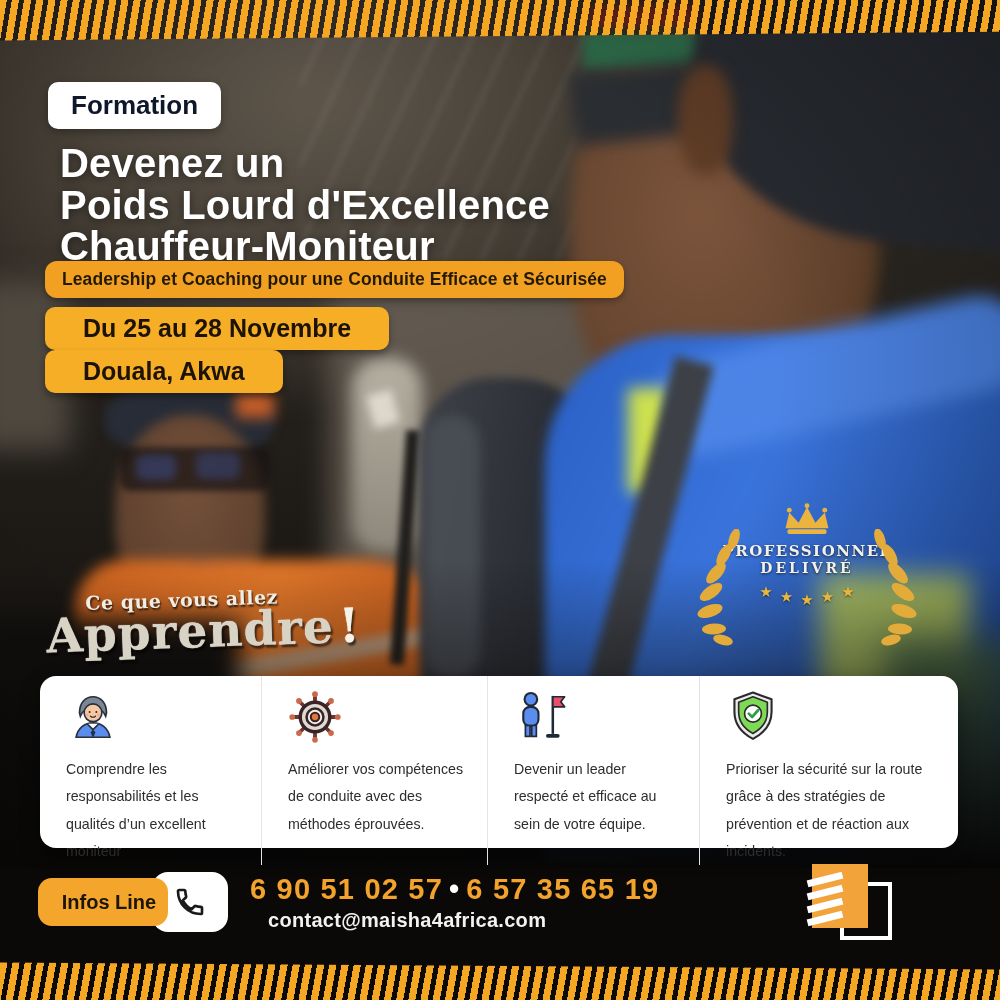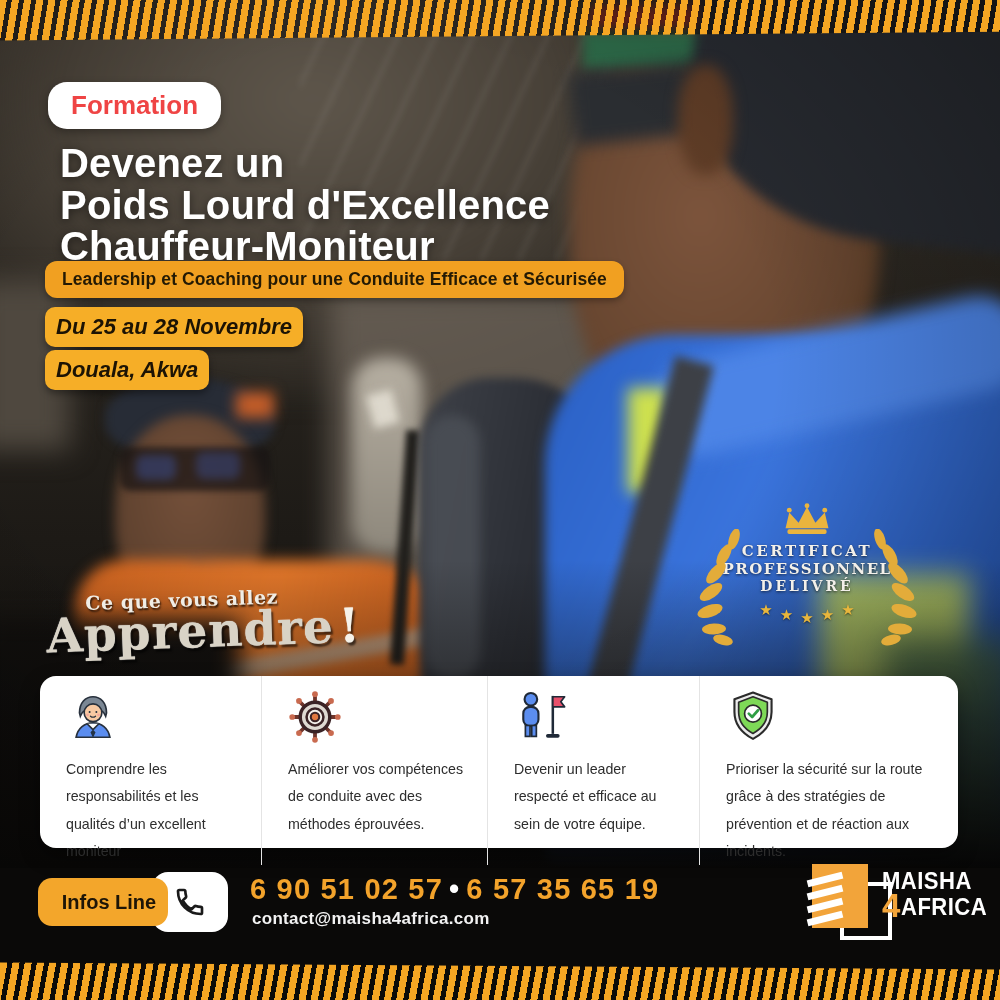--- a/index.html
+++ b/index.html
@@ -57,29 +57,29 @@
       background:radial-gradient(ellipse at 38% 42%,rgba(0,0,0,0) 45%,rgba(0,0,0,.38) 100%);}
 
   
   .hazard{position:absolute;left:-12px;width:1030px;z-index:8;
       background:repeating-linear-gradient(100deg,#f5a623 0 7px,rgba(14,11,7,.55) 7px 12px);}
   .hazard-top{top:-6px;height:42px;transform:rotate(-.5deg);}
   .hazard-bottom{bottom:-6px;height:40px;transform:rotate(.4deg);}
 
   
   .ct{position:absolute;z-index:5;}
-  .formation-badge{left:48px;top:82px;background:#fff;color:#ef4444;font-size:26px;font-weight:700;
-      padding:8px 23px;border-radius:19px;box-shadow:0 3px 8px rgba(0,0,0,.3);}
+  .formation-badge{left:48px;top:82px;background:#fff;color:#0f172a;font-size:26px;font-weight:700;
+      padding:8px 23px;border-radius:10px;box-shadow:0 3px 8px rgba(0,0,0,.3);}
   .headline{left:45px;top:128px;color:#fff;font-size:40px;font-weight:700;line-height:1.04;
       letter-spacing:.2px;text-shadow:0 2px 8px rgba(0,0,0,.45);}
   .headline span{display:block;}
   .subtitle-badge{left:45px;top:261px;background:#f1a021;color:#241a04;font-size:17.5px;font-weight:700;
       padding:8px 17px;border-radius:12px;letter-spacing:.1px;box-shadow:0 3px 6px rgba(0,0,0,.3);}
-  .date-badge,.loc-badge{left:45px;background:#f6ae27;color:#1c1304;font-size:22px;font-weight:700;
-      padding:7px 11px;border-radius:10px;box-shadow:0 4px 7px rgba(0,0,0,.35);font-style:italic;}
+  .date-badge,.loc-badge{left:45px;background:#f6ae27;color:#1c1304;font-size:25px;font-weight:700;
+      padding:7px 38px;border-radius:10px;box-shadow:0 4px 7px rgba(0,0,0,.35);}
   .date-badge{top:307px;}
   .loc-badge{top:350px;}
 
   
   .certificate{left:692px;top:503px;width:230px;height:152px;text-align:center;
       font-family:"DejaVu Serif","Liberation Serif",serif;color:#f3f0ea;}
   .cert-crown{margin-bottom:2px;}
   .cert-line{font-weight:700;text-shadow:0 1px 3px rgba(0,0,0,.65);}
   .cert-l1{font-size:15px;letter-spacing:2.5px;}
   .cert-l2{font-size:15px;letter-spacing:1.5px;}
@@ -111,21 +111,21 @@
   .card-icon{height:56px;}
   .card-text{margin:10px 0 0;font-size:14.2px;line-height:1.92;color:#2d2d2d;}
 
   
   .infos-white{left:152px;top:872px;width:76px;height:60px;background:#fff;border-radius:16px;
       display:flex;align-items:center;justify-content:center;z-index:5;}
   .infos-yellow{left:38px;top:878px;width:130px;height:48px;background:#f3a62b;border-radius:14px;
       display:flex;align-items:center;justify-content:center;font-size:20px;font-weight:700;color:#1d1507;z-index:6;padding-left:12px;}
   .phone-line{left:250px;top:873px;font-size:29px;font-weight:700;color:#f3a32b;letter-spacing:1.2px;}
   .phone-sep{color:#fff;padding:0 6px;}
-  .email{left:252px;top:909px;font-size:17px;font-weight:700;color:#f2f2f2;letter-spacing:.3px;}
+  .email{left:268px;top:909px;font-size:20px;font-weight:700;color:#f2f2f2;letter-spacing:.3px;}
 
   
   .logo{left:810px;top:860px;width:160px;height:90px;}
   .logo .lg{position:absolute;}
   .logo-outline{left:30px;top:22px;width:52px;height:58px;border:4px solid #fff;background:transparent;}
   .logo-square{left:2px;top:4px;width:56px;height:64px;background:#f2a43a;}
   .logo-stripe{position:absolute;left:-5px;width:36px;height:7px;background:#fff;transform:rotate(-14deg);}
   .logo-text{left:72px;top:8px;color:#fff;font-weight:700;}
   .logo-maisha{font-size:24px;letter-spacing:.5px;line-height:1.05;transform:scaleX(.92);transform-origin:left;}
   .logo-row2{display:flex;align-items:flex-end;}
@@ -213,21 +213,20 @@
     </svg>
     <div class="cert-crown">
       <svg width="56" height="33" viewBox="0 0 60 35" aria-hidden="true">
         <path d="M7 27 L11 10 L21 21 L30 4 L39 21 L49 10 L53 27 Z" fill="#eab43e"></path>
         <rect x="9" y="28" width="42" height="5" rx="2" fill="#eab43e"></rect>
         <circle cx="11" cy="7.5" r="2.6" fill="#eab43e"></circle>
         <circle cx="30" cy="2.8" r="2.6" fill="#eab43e"></circle>
         <circle cx="49" cy="7.5" r="2.6" fill="#eab43e"></circle>
       </svg>
     </div>
-    <div class="cert-line cert-l1">CERTIFICAT</div>
     <div class="cert-line cert-l2">PROFESSIONNEL</div>
     <div class="cert-line cert-l3">DELIVRÉ</div>
     <div class="cert-stars">
       <span>★</span>
       <span>★</span>
       <span>★</span>
       <span>★</span>
       <span>★</span>
     </div>
   </div>
@@ -323,22 +322,15 @@
   <div class="ct email">contact@maisha4africa.com</div>
 
   <div class="ct logo">
     <div class="lg logo-outline"></div>
     <div class="lg logo-square">
       <span class="logo-stripe" style="top:12px;"></span>
       <span class="logo-stripe" style="top:25px;"></span>
       <span class="logo-stripe" style="top:38px;"></span>
       <span class="logo-stripe" style="top:51px;"></span>
     </div>
-    <div class="lg logo-text">
-      <div class="logo-maisha">MAISHA</div>
-      <div class="logo-row2">
-        <span class="logo-4">4</span>
-        <span class="logo-africa">AFRICA</span>
-      </div>
-    </div>
   </div>
 
 </div>
 
 </body></html>

